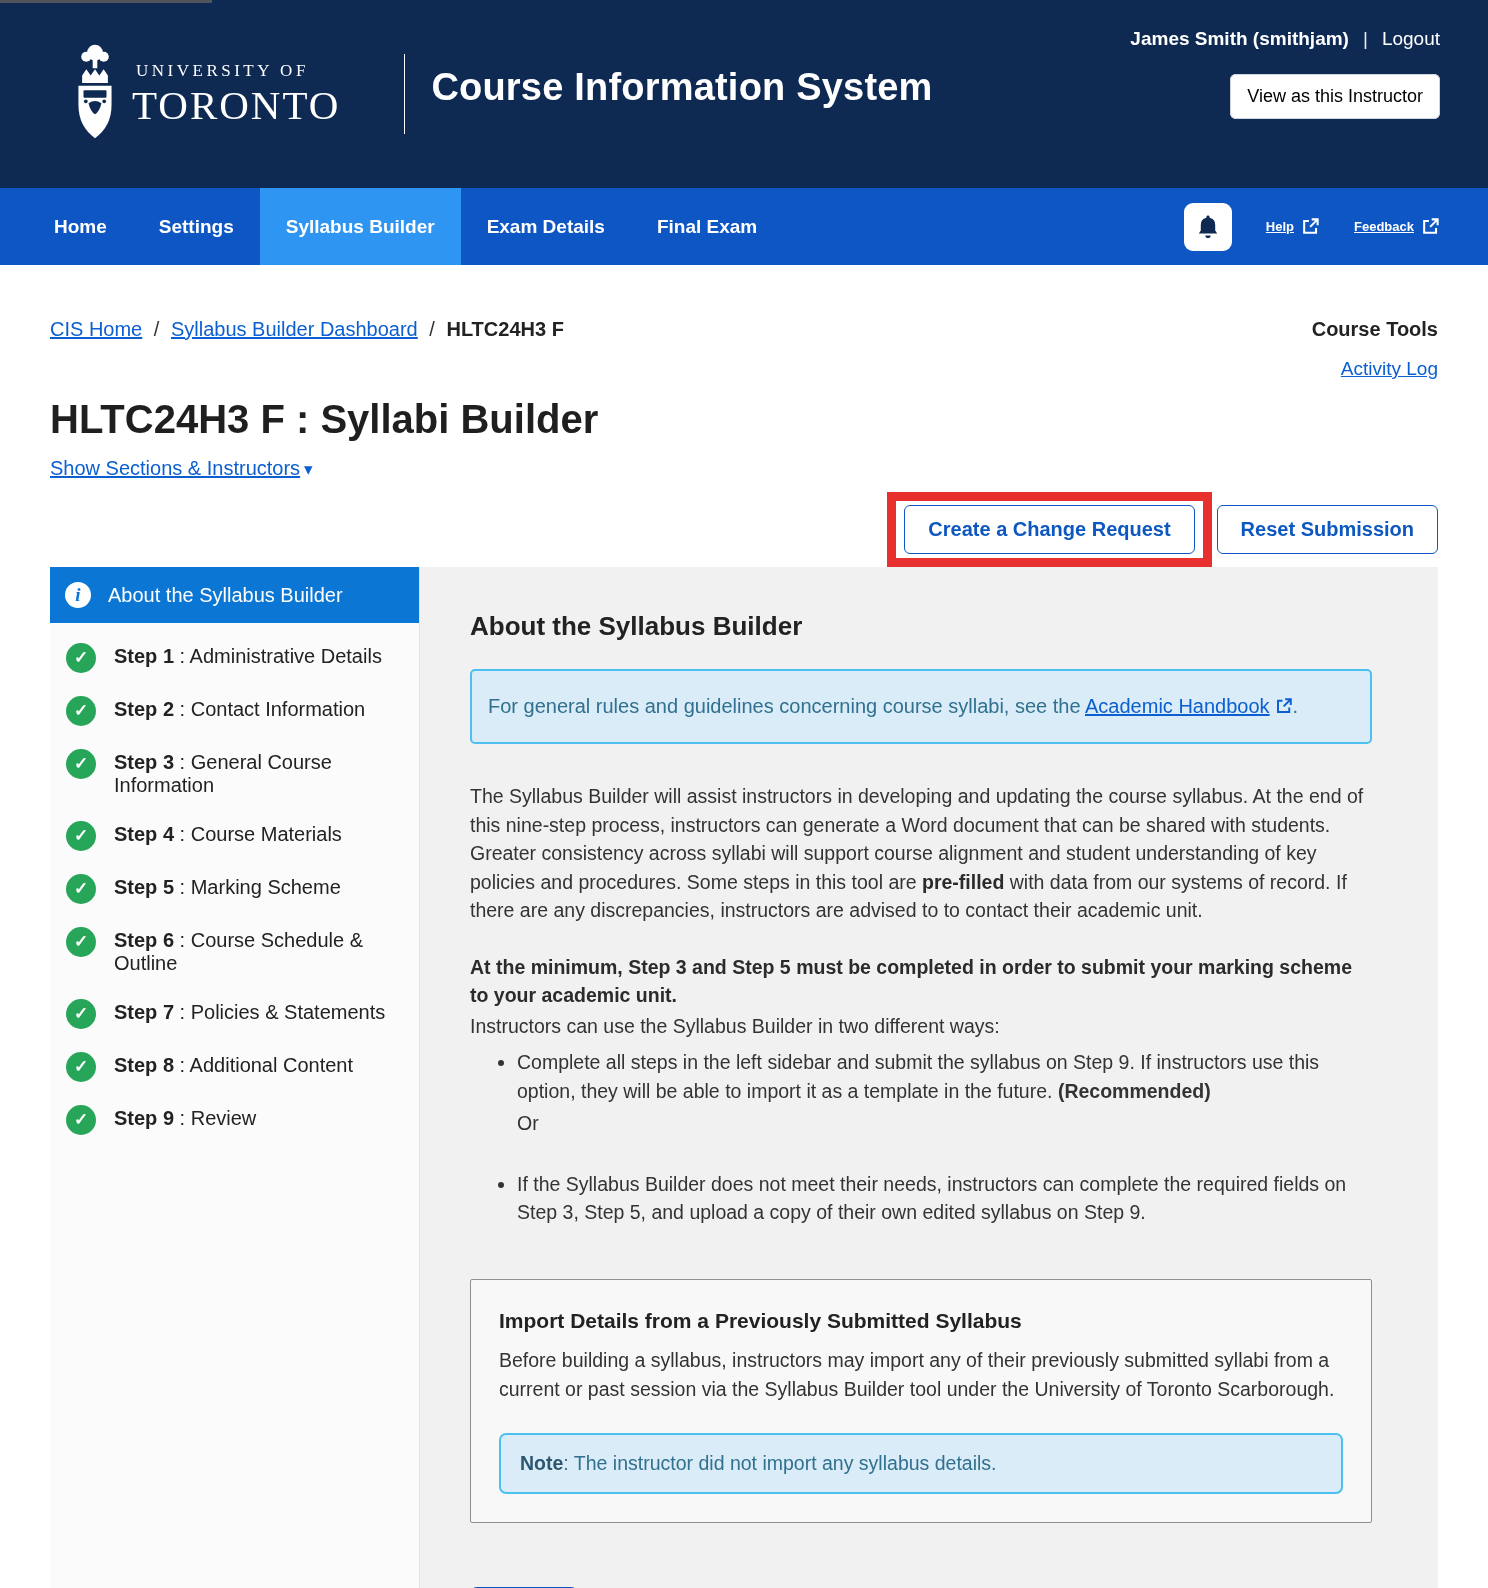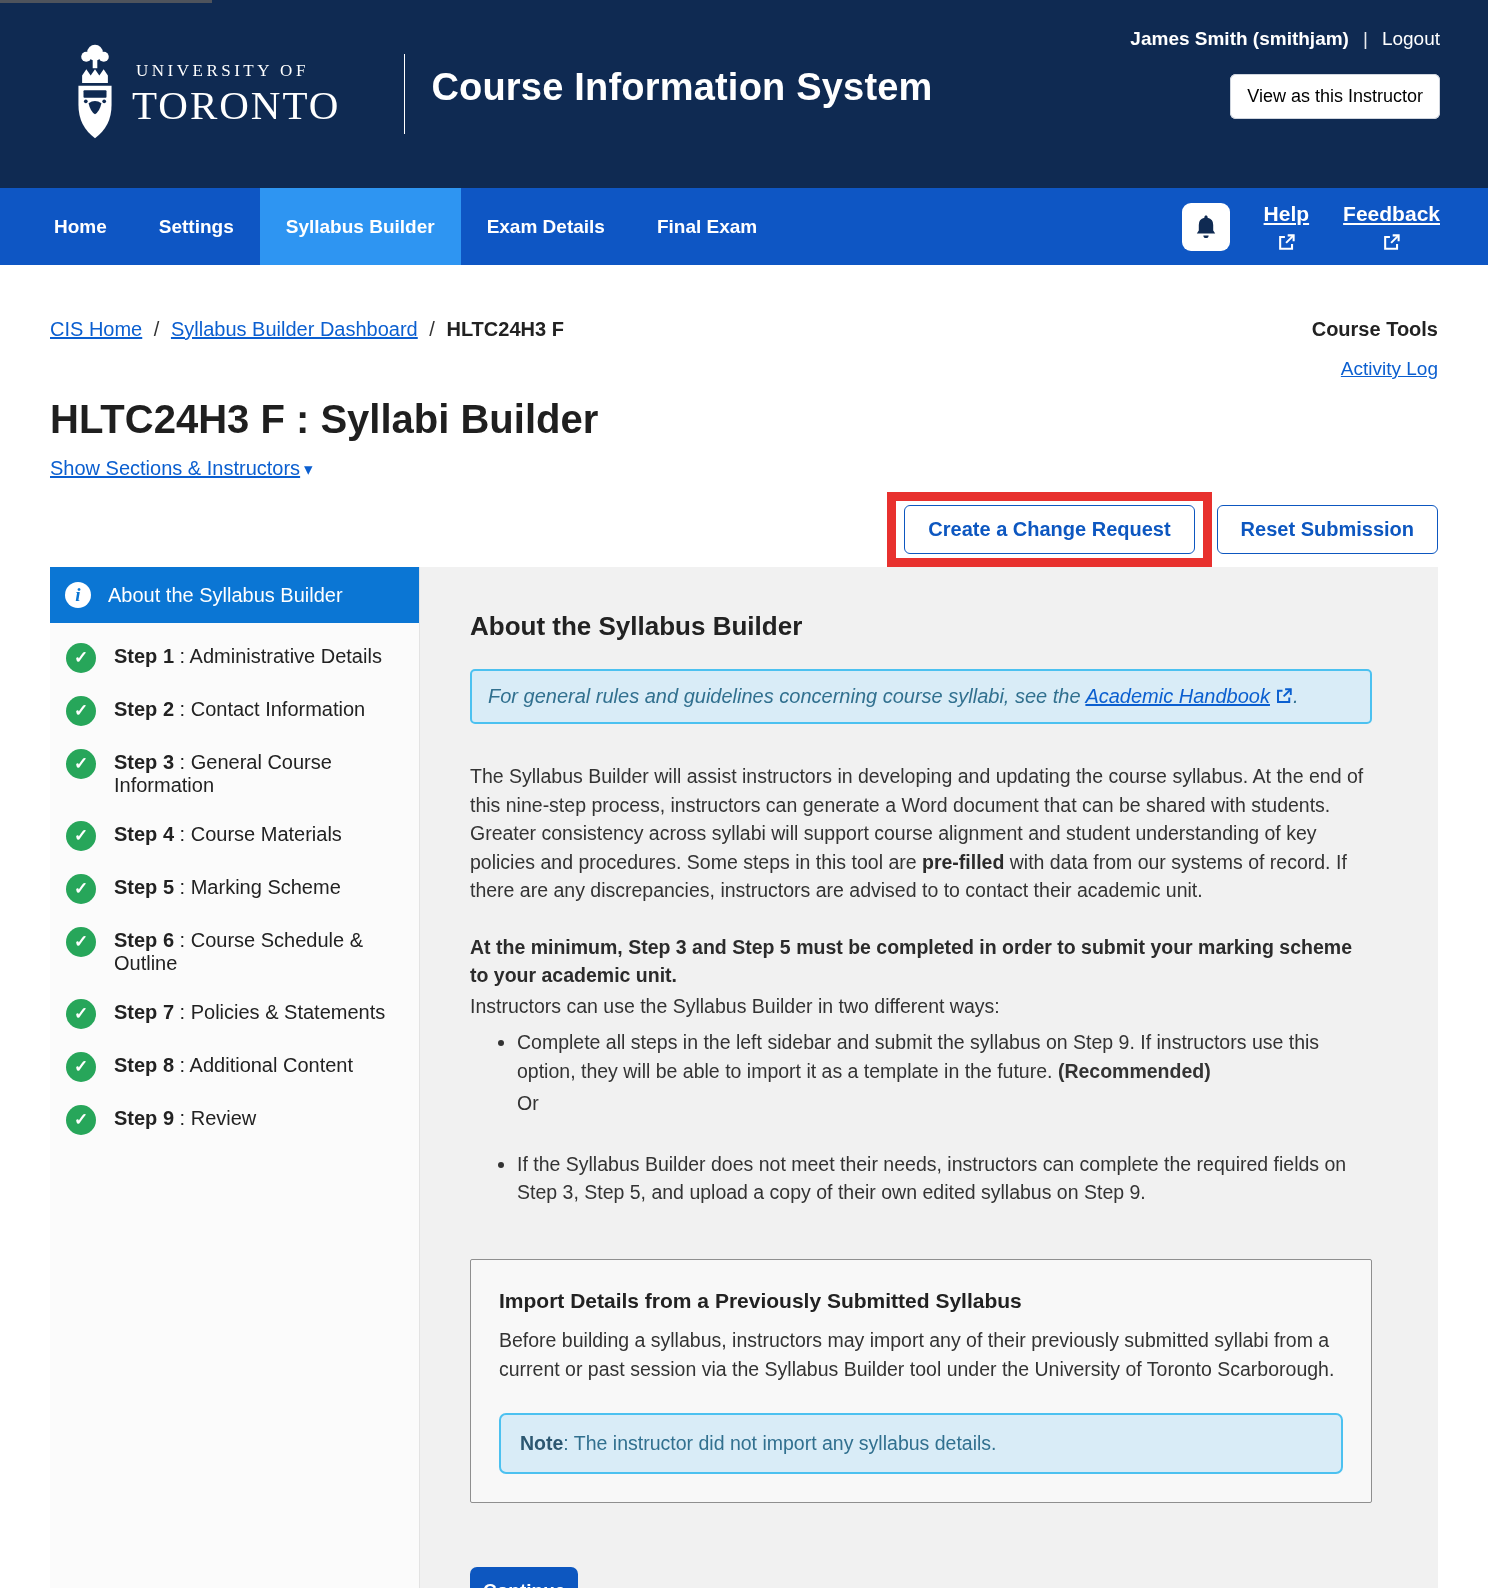--- a/index.html
+++ b/index.html
@@ -55,21 +55,21 @@
   .nav-item {
     color:#fff; font-size:19px; font-weight:bold; text-decoration:none;
     display:flex; align-items:center; padding:0 26px;
   }
   .nav-item.active { background: var(--active-tab); }
   .nav-right { position:absolute; right:48px; top:0; height:100%; display:flex; align-items:center; gap:34px; }
   .bell-btn {
     width:48px; height:48px; background:#fff; border:none; border-radius:9px;
     display:flex; align-items:center; justify-content:center; cursor:pointer;
   }
-  .nav-link { color:#fff; font-size:21px; font-weight:bold; text-decoration:underline; display:flex; align-items:center; gap:7px;flex-direction:column; }
+  .nav-link { color:#fff; font-size:13px; font-weight:bold; text-decoration:underline; display:flex; align-items:center; gap:7px; }
   .ext-icon { display:inline-block; }
 
   
   .main { padding: 0 50px; }
   .crumb-row { margin-top:53px; display:flex; justify-content:space-between; align-items:baseline; }
   .breadcrumb { font-size:20px; }
   .breadcrumb a { color:var(--link-blue); }
   .crumb-sep { color:#333; margin:0 6px; }
   .crumb-current { font-weight:bold; color:#222; }
   .course-tools-title { font-size:20px; font-weight:bold; color:#222; }
@@ -106,21 +106,21 @@
     width:30px; height:30px; min-width:30px; background:var(--check-green); border-radius:50%;
     color:#fff; display:flex; align-items:center; justify-content:center; font-size:17px; font-weight:bold; margin-top:-2px;
   }
   .step-text strong { font-weight:bold; }
 
   
   .content { flex:1; padding:44px 66px 70px 50px; }
   .content h2 { font-size:26px; font-weight:bold; color:#222; }
   .alert-info {
     margin-top:27px; background:var(--alert-bg); border:2px solid var(--alert-border);
-    border-radius:5px; padding:14px 16px; font-size:20px; color:var(--alert-text);font-style:italic;
+    border-radius:5px; padding:24px 16px; font-size:20px; color:var(--alert-text);
   }
   .alert-info a { color:var(--link-blue); }
   .alert-info .ext-icon { color:var(--link-blue); vertical-align:-2px; margin-left:5px; }
   .body-p { margin-top:38px; font-size:19.5px; line-height:28.5px; color:#333; }
   .body-p strong, .lead-bold { color:#2b2b2b; }
   .lead-bold { margin-top:28px; font-size:19.5px; line-height:28.5px; font-weight:bold; }
   .intro-line { margin-top:2px; font-size:19.5px; line-height:28.5px; color:#333; }
   .ways-list { margin:6px 0 0; padding-left:47px; }
   .ways-list li { font-size:19.5px; line-height:28.5px; color:#333; margin-top:8px; }
   .ways-list li + li { margin-top:32px; }

